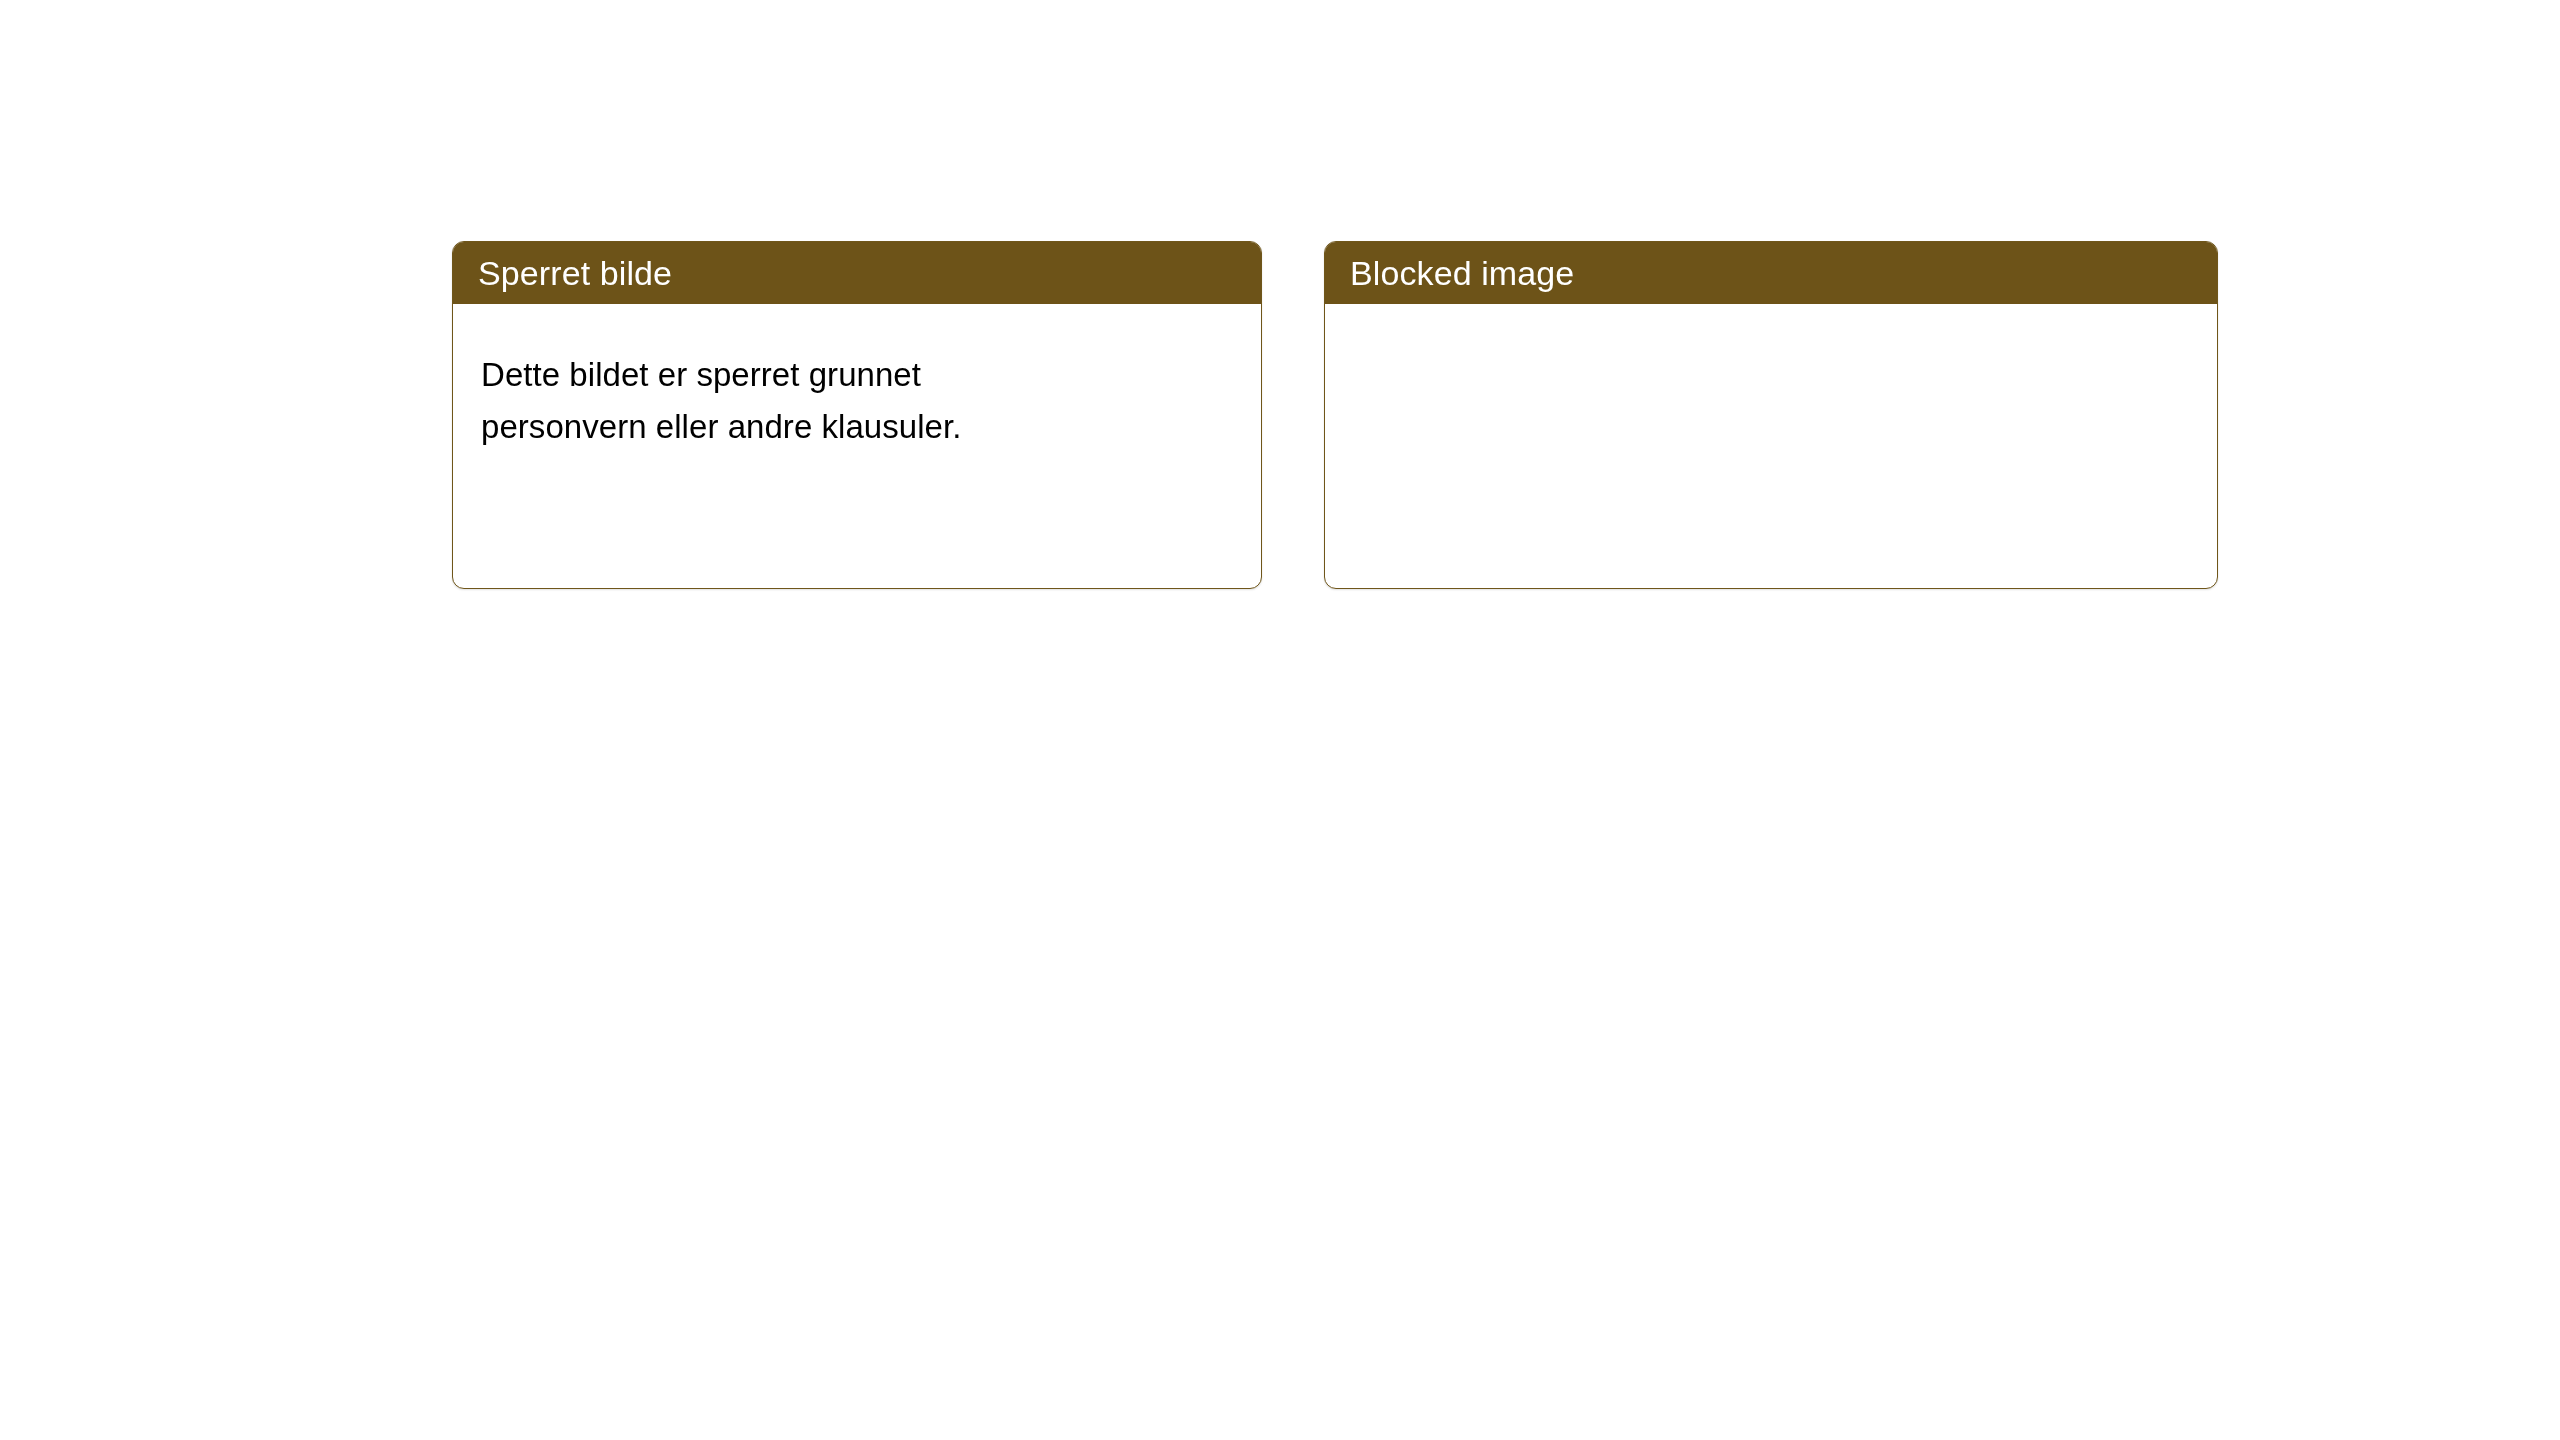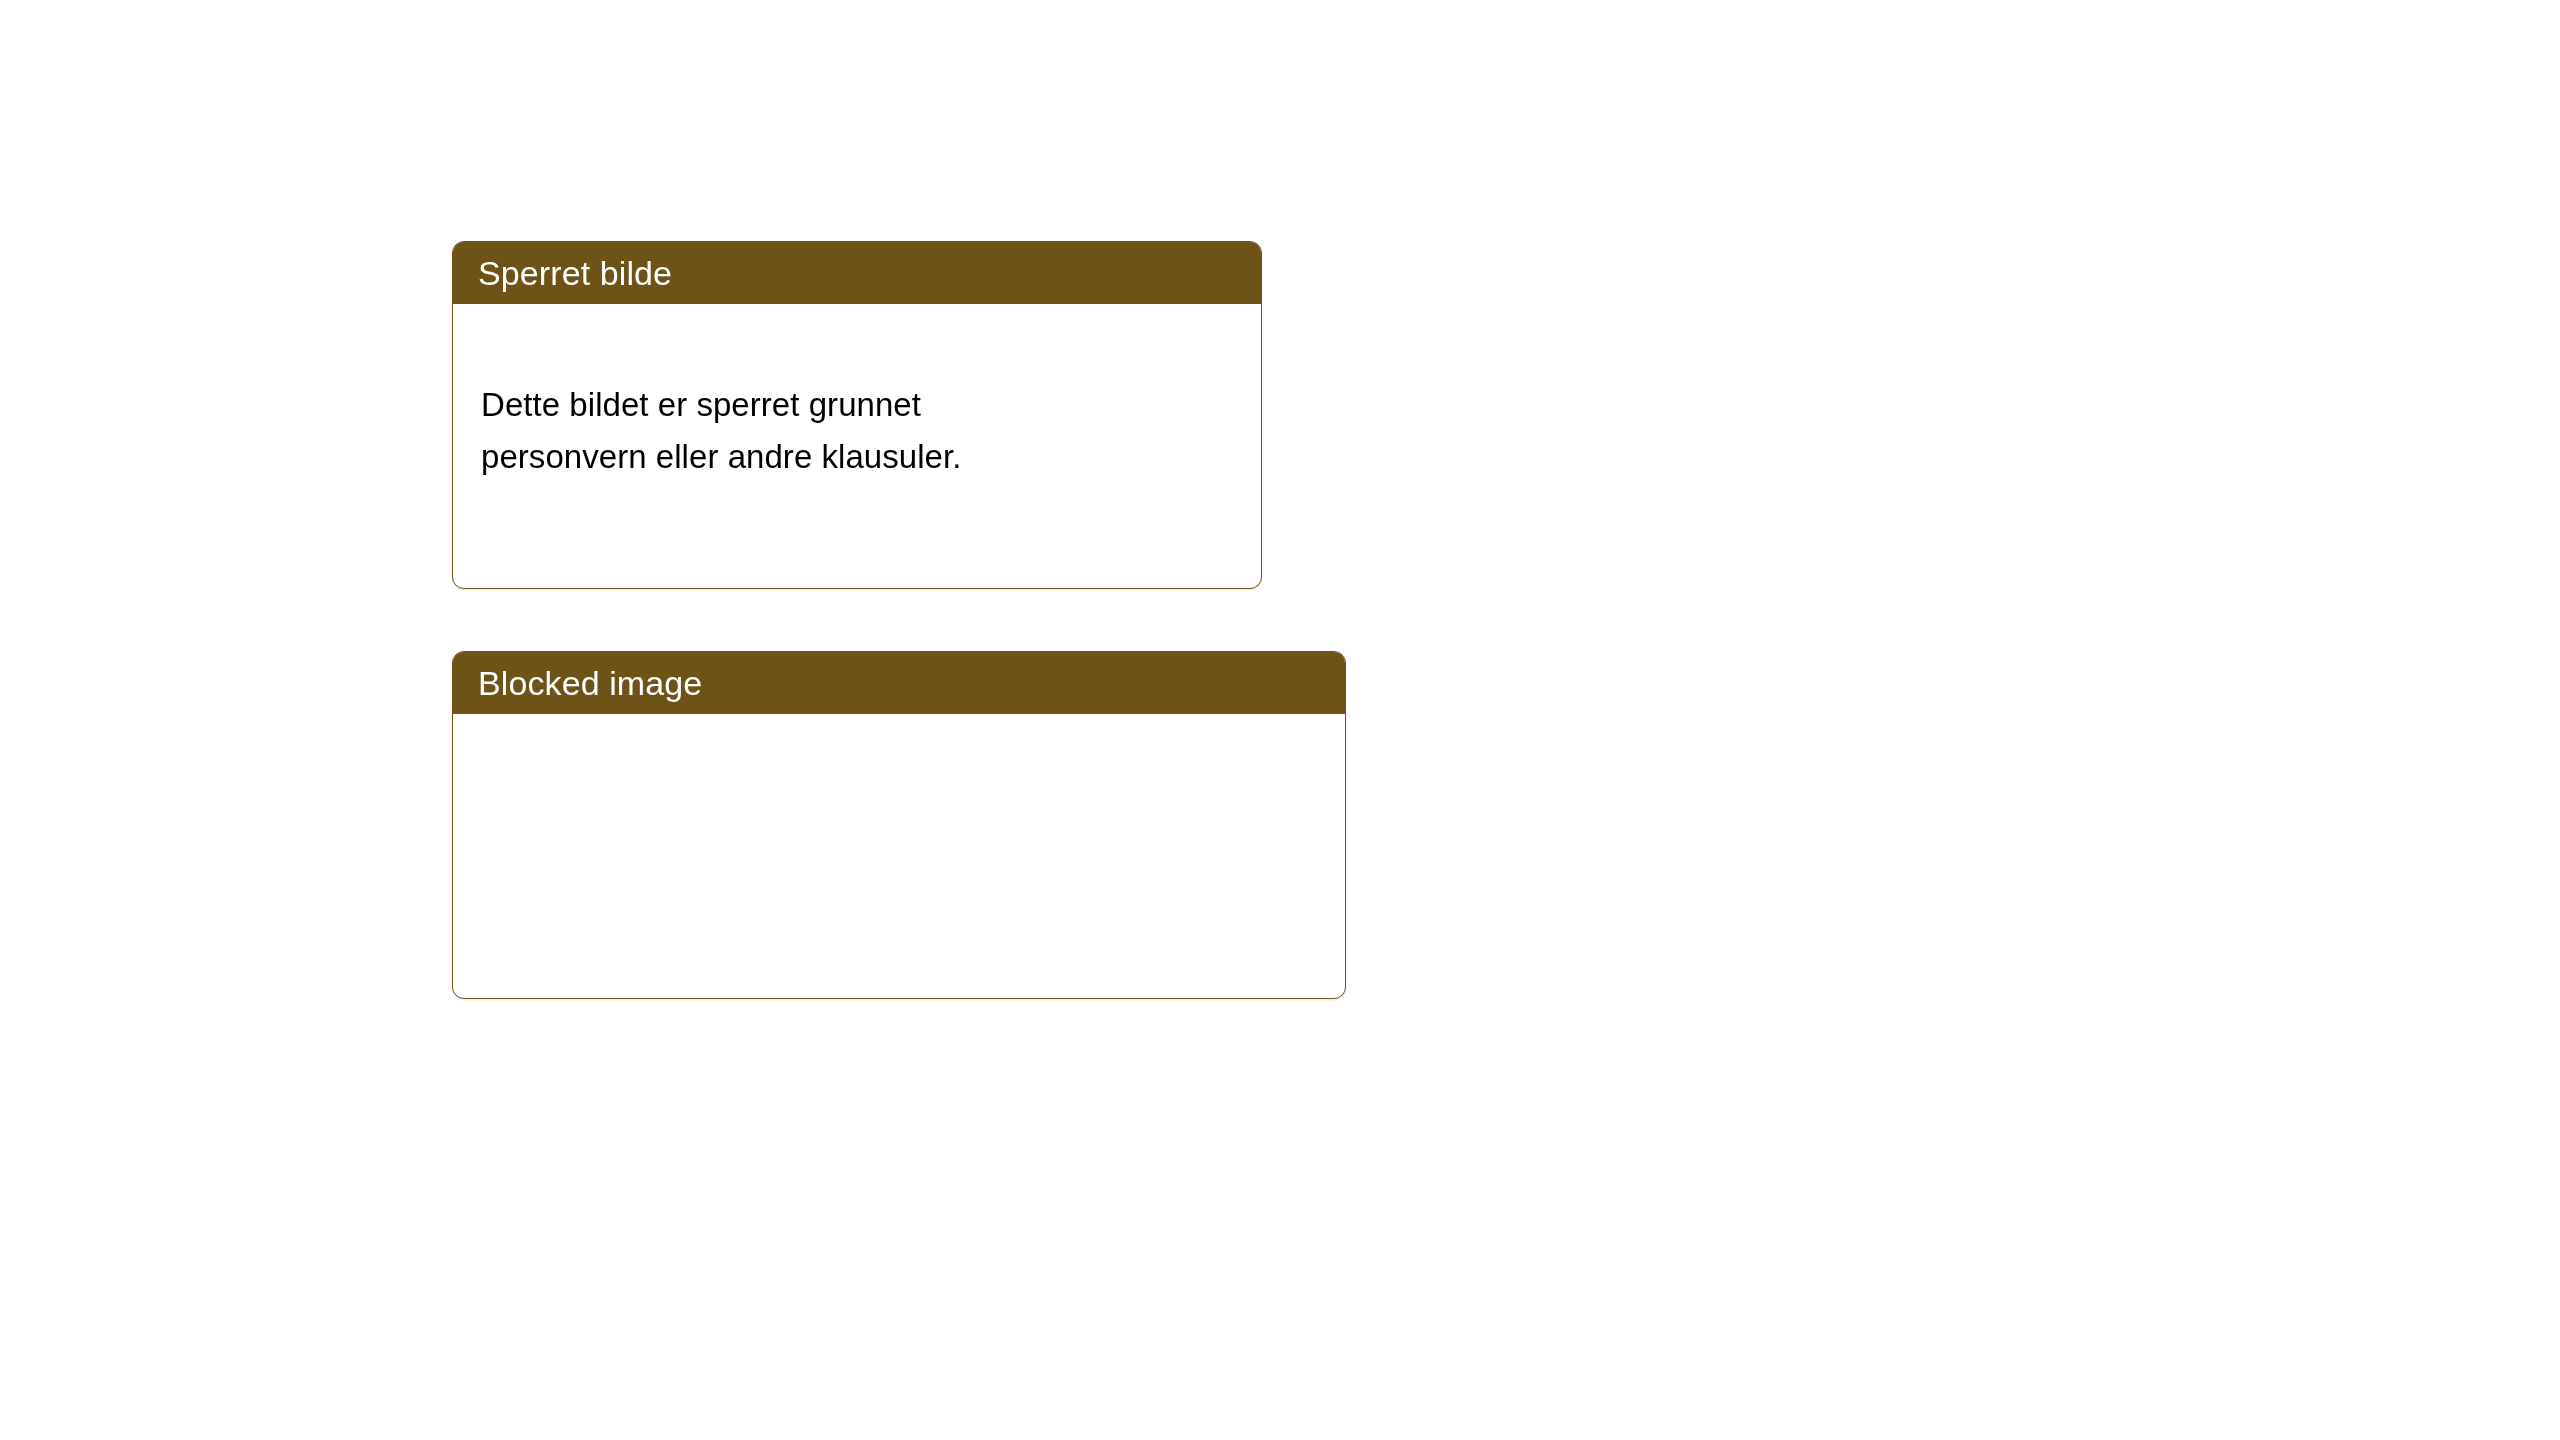--- a/index.html
+++ b/index.html
@@ -20,21 +20,20 @@
     width: 2560px;
     height: 1440px;
     background: #ffffff;
   }
 
   .panel-row {
     position: absolute;
     left: 452px;
     top: 241px;
     display: flex;
-    flex-direction: column;
     align-items: flex-start;
     gap: 62px;
   }
 
   .notice-card {
     box-sizing: border-box;
     background: #ffffff;
     border: 1px solid #6f561a;
     border-radius: 12px;
     overflow: hidden;
@@ -63,21 +62,21 @@
 
   .card-header-title {
     font-size: 34px;
     line-height: 40px;
     font-weight: 400;
     color: #ffffff;
     letter-spacing: 0.1px;
   }
 
   .card-body {
-    padding: 42px 28px 0 28px;
+    padding: 12px 28px 0 28px;
     box-sizing: border-box;
   }
 
   .card-body-text {
     font-size: 33px;
     line-height: 52px;
     color: #000000;
     font-weight: 400;
     max-width: 660px;
     white-space: pre-line;

